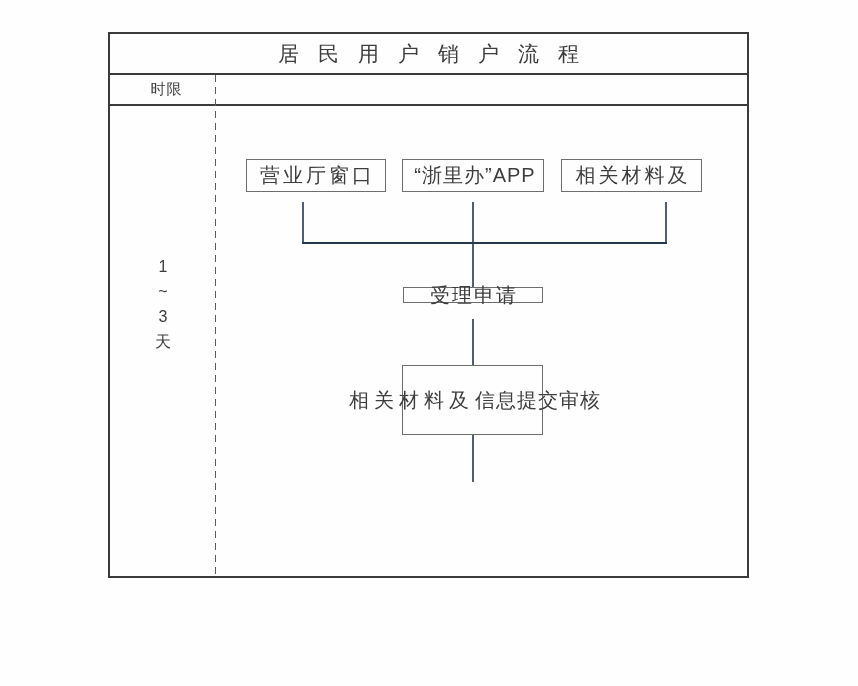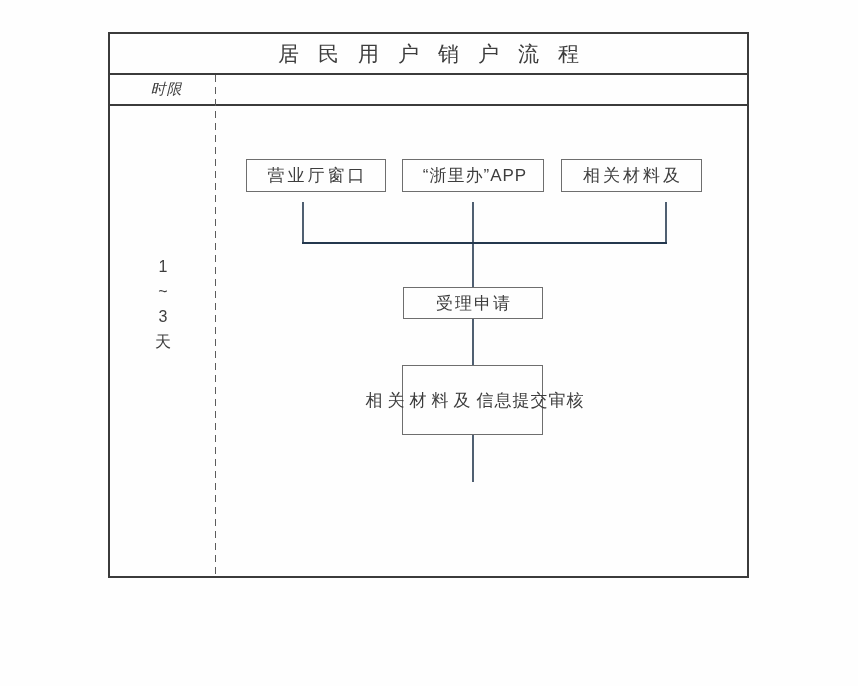--- a/index.html
+++ b/index.html
@@ -30,21 +30,21 @@
     font-size:21px;letter-spacing:19px;padding-left:19px;color:var(--color-text);
     white-space:nowrap;
   }
   .row-header{
     position:absolute;left:0;top:41px;width:100%;height:29px;
     border-bottom:2px solid var(--color-table_border);
   }
   .cell-time{
     position:absolute;left:0;top:0;width:106px;height:100%;
     display:flex;align-items:center;justify-content:center;
-    font-size:15px;letter-spacing:1px;padding-left:7px;box-sizing:border-box;font-style:italic;
+    font-size:15px;letter-spacing:1px;padding-left:7px;box-sizing:border-box;
   }
   .cell-flow{
     position:absolute;left:106px;right:0;top:0;height:100%;
     display:flex;align-items:center;justify-content:center;
     font-size:15px;letter-spacing:1px;padding-left:1px;box-sizing:border-box;
   }
   
   .divider{
     position:absolute;left:105px;top:41px;bottom:0;width:1px;
     background:repeating-linear-gradient(to bottom,var(--color-divider) 0 7px,transparent 7px 12px);
@@ -52,26 +52,26 @@
   
   .time-limit{
     position:absolute;left:0;top:224px;width:106px;
     display:flex;flex-direction:column;align-items:center;gap:7px;
     font-size:16px;line-height:18px;
   }
   
   .flow-box{
     position:absolute;border:1.5px solid var(--color-box_border);box-sizing:border-box;
     background:var(--color-bg);display:flex;align-items:center;justify-content:center;
-    font-size:17px;color:var(--color-text);white-space:nowrap;
+    font-size:20px;color:var(--color-text);white-space:nowrap;
   }
   .box-ch1{left:246px;top:159px;width:140px;height:33px;letter-spacing:3px;padding-left:3px;}
   .box-ch2{left:402px;top:159px;width:142px;height:33px;letter-spacing:1px;padding-left:4px;}
   .box-ch3{left:561px;top:159px;width:141px;height:33px;letter-spacing:3px;padding-left:3px;}
-  .box-accept{left:403px;top:287px;width:140px;height:32px;letter-spacing:2px;padding-left:2px;}
+  .box-accept{left:403px;top:287px;width:140px;height:16px;letter-spacing:2px;padding-left:2px;}
   .box-review{
     left:402px;top:365px;width:141px;height:70px;
     flex-direction:row;justify-content:center;line-height:29px;
   }
   .box-review .line1{letter-spacing:5px;padding-left:5px;}
   .box-review .line2{letter-spacing:1px;padding-left:1px;}
   .box-handle{left:403px;top:482px;width:140px;height:34px;letter-spacing:2px;padding-left:2px;}
   
   .connectors{position:absolute;left:0;top:0;width:858px;height:686px;pointer-events:none;}
   .connector{stroke:var(--color-connector);stroke-width:1.6;fill:none;}

